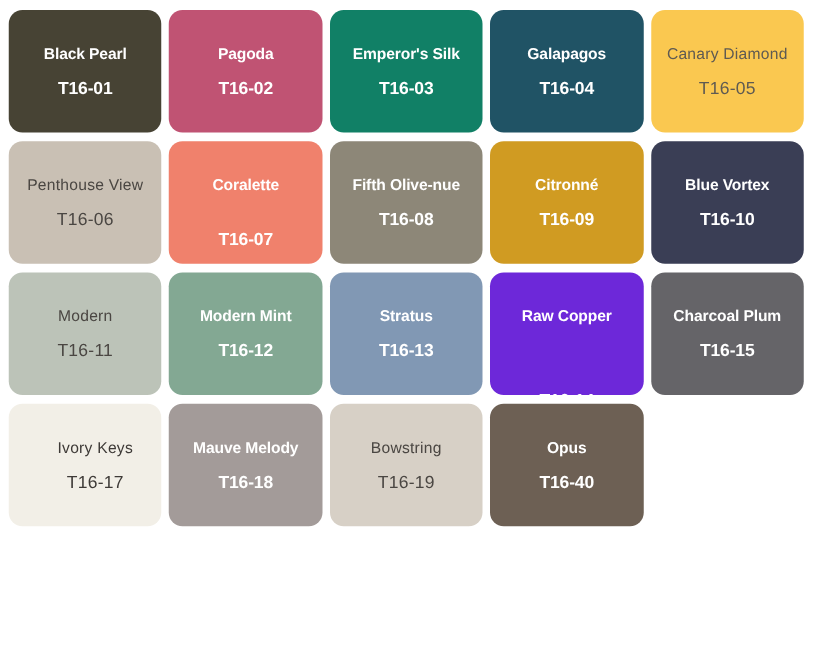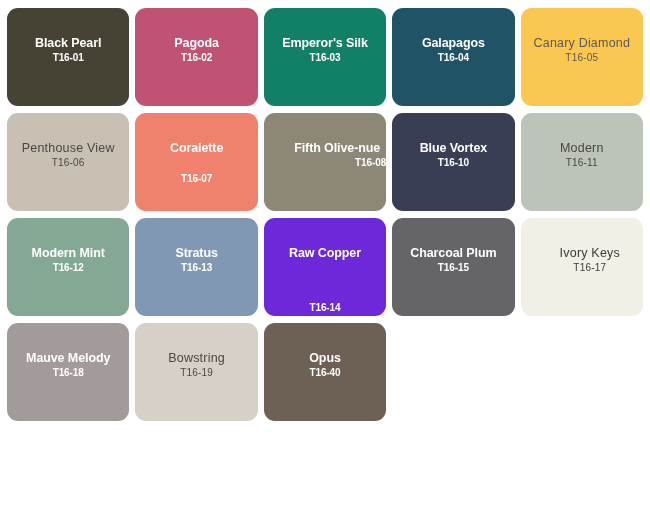--- a/index.html
+++ b/index.html
@@ -41,24 +41,24 @@
     font-weight: bold;
     letter-spacing: -0.1px;
     padding: 0 6px;
     max-width: 100%;
   }
   .swatch-name.light-weight {
     font-weight: normal;
     letter-spacing: 0.2px;
   }
   .swatch-code {
-    font-size: 10px;
+    font-size: 14px;
     line-height: 12px;
     font-weight: bold;
-    margin-top: 1px;
+    margin-top: 13px;
     letter-spacing: -0.1px;
   }
   .swatch-code.light-weight {
     font-weight: normal;
     letter-spacing: 0.2px;
   }
 </style>
 </head>
 <body style="background: rgb(255, 255, 255);">
 
@@ -84,23 +84,27 @@
       <div class="swatch-code light-weight">T16-05</div>
     </div>
     <div class="swatch" style="background: rgb(201, 192, 180); color: rgb(74, 70, 66);">
       <div class="swatch-name light-weight">Penthouse View</div>
       <div class="swatch-code light-weight">T16-06</div>
     </div>
     <div class="swatch" style="background: rgb(240, 129, 108); color: rgb(255, 255, 255); gap: 16px;">
       <div class="swatch-name">Coralette</div>
       <div class="swatch-code">T16-07</div>
     </div>
-    <div class="swatch" style="background: rgb(141, 135, 120); color: rgb(255, 255, 255); align-items: flex-end;">
+    <div class="swatch" style="background: rgb(141, 135, 120); color: rgb(255, 255, 255);">
       <div class="swatch-name">Fifth Olive-nue</div>
       <div class="swatch-code">T16-08</div>
+    </div>
+    <div class="swatch" style="background: rgb(208, 155, 34); color: rgb(255, 255, 255);">
+      <div class="swatch-name">Citronné</div>
+      <div class="swatch-code">T16-09</div>
     </div>
     <div class="swatch" style="background: rgb(58, 62, 85); color: rgb(255, 255, 255);">
       <div class="swatch-name">Blue Vortex</div>
       <div class="swatch-code">T16-10</div>
     </div>
     <div class="swatch" style="background: rgb(188, 195, 184); color: rgb(74, 70, 66);">
       <div class="swatch-name light-weight">Modern</div>
       <div class="swatch-code light-weight">T16-11</div>
     </div>
     <div class="swatch" style="background: rgb(131, 168, 147); color: rgb(255, 255, 255);">

